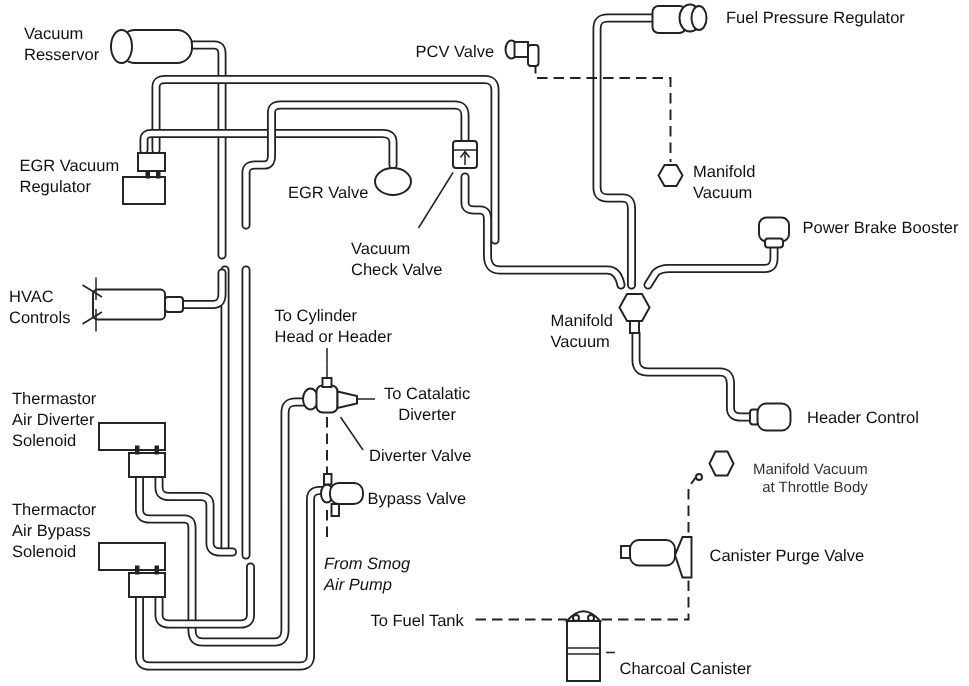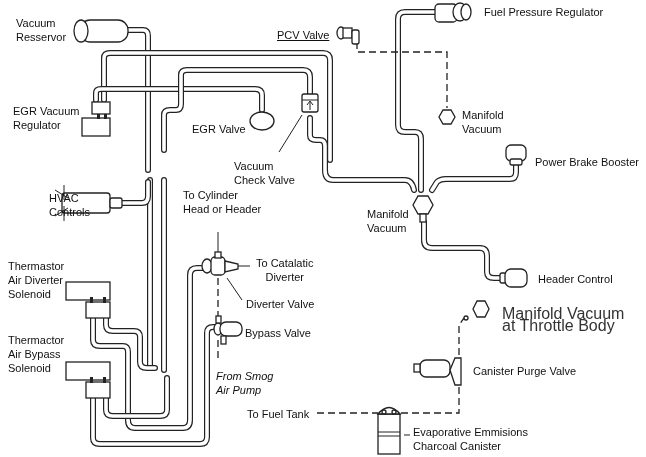--- a/index.html
+++ b/index.html
@@ -1,19 +1,19 @@
 <!DOCTYPE html>
 <html><head>
 <meta charset="utf-8">
 <style>
   html, body { margin: 0; padding: 0; background: #ffffff; }
   body { width: 646px; height: 457px; position: relative; overflow: hidden; font-family: "Liberation Sans", sans-serif; }
   #diagram { position: absolute; left: 0; top: 0; width: 646px; height: 457px; }
   .lbl { position: absolute; font-size: 11px; line-height: 14px; color: #111; white-space: nowrap; font-family: "Liberation Sans", sans-serif; }
-  .lbl-small { font-size: 16px; line-height: 12px; color: #333; }
+  .lbl-small { font-size: 10px; line-height: 12px; color: #333; text-align: right; }
   .hose { fill: none; stroke: #222; stroke-width: 6; stroke-linecap: round; stroke-linejoin: round; }
   .hose-in { fill: none; stroke: #fff; stroke-width: 3.6; stroke-linecap: round; stroke-linejoin: round; }
   .dash { fill: none; stroke: #222; stroke-width: 1.3; stroke-dasharray: 7 4; }
   .thin { fill: none; stroke: #222; stroke-width: 1; }
   .part { fill: #fff; stroke: #222; stroke-width: 1.3; }
 </style>
 </head>
 <body>
 
 <svg id="diagram" viewBox="0 0 646 457" xmlns="http://www.w3.org/2000/svg">
@@ -178,31 +178,31 @@
     <path class="part" d="M378,414 Q389,401 400,414 Z"></path>
     <circle class="part" cx="384" cy="412" r="2"></circle>
     <circle class="part" cx="394" cy="412" r="2"></circle>
   </g>
   <line class="thin" x1="404" y1="435" x2="410" y2="435"></line>
 </svg>
 
 <div class="lbl" style="left:16px;top:16px;"><span>Vacuum</span><br><span>Resservor</span></div>
 <div class="lbl" style="left:13px;top:104px;"><span>EGR Vacuum</span><br><span>Regulator</span></div>
 <div class="lbl" style="left:192px;top:122px;">EGR Valve</div>
-<div class="lbl" style="left:277px;top:28px;text-decoration:underline;">PCV Valve</div>
+<div class="lbl" style="left:277px;top:28px;">PCV Valve</div>
 <div class="lbl" style="left:484px;top:5px;">Fuel Pressure Regulator</div>
 <div class="lbl" style="left:462px;top:108px;"><span>Manifold</span><br><span>Vacuum</span></div>
-<div class="lbl" style="left:535px;top:155px;">Power Brake Booster</div>
+<div class="lbl" style="left:535px;top:145px;">Power Brake Booster</div>
 <div class="lbl" style="left:234px;top:159px;"><span>Vacuum</span><br><span>Check Valve</span></div>
-<div class="lbl" style="left:6px;top:191px;margin-left:43px;"><span>HVAC</span><br><span>Controls</span></div>
+<div class="lbl" style="left:6px;top:191px;"><span>HVAC</span><br><span>Controls</span></div>
 <div class="lbl" style="left:367px;top:207px;"><span>Manifold</span><br><span>Vacuum</span></div>
-<div class="lbl" style="left:183px;top:188px;"><span>To Cylinder</span><br><span>Head or Header</span></div>
+<div class="lbl" style="left:183px;top:204px;"><span>To Cylinder</span><br><span>Head or Header</span></div>
 <div class="lbl" style="left:256px;top:256px;text-align:center;"><span>To Catalatic</span><br><span>Diverter</span></div>
 <div class="lbl" style="left:8px;top:259px;"><span>Thermastor</span><br><span>Air Diverter</span><br><span>Solenoid</span></div>
 <div class="lbl" style="left:246px;top:297px;">Diverter Valve</div>
 <div class="lbl" style="left:538px;top:272px;">Header Control</div>
 <div class="lbl lbl-small" style="left:502px;top:308px;"><span>Manifold Vacuum</span><br><span>at Throttle Body</span></div>
 <div class="lbl" style="left:8px;top:333px;"><span>Thermactor</span><br><span>Air Bypass</span><br><span>Solenoid</span></div>
 <div class="lbl" style="left:245px;top:326px;">Bypass Valve</div>
 <div class="lbl" style="left:216px;top:369px;font-style:italic;"><span>From Smog</span><br><span>Air Pump</span></div>
 <div class="lbl" style="left:473px;top:364px;">Canister Purge Valve</div>
 <div class="lbl" style="left:247px;top:407px;">To Fuel Tank</div>
-<div class="lbl" style="left:413px;top:425px;"><span>Evaporative Emmisions</span><br><span>Charcoal Canister</span></div>
+<div class="lbl" style="left:413px;top:425px;"><br><span>Charcoal Canister</span></div>
 
 </body></html>

